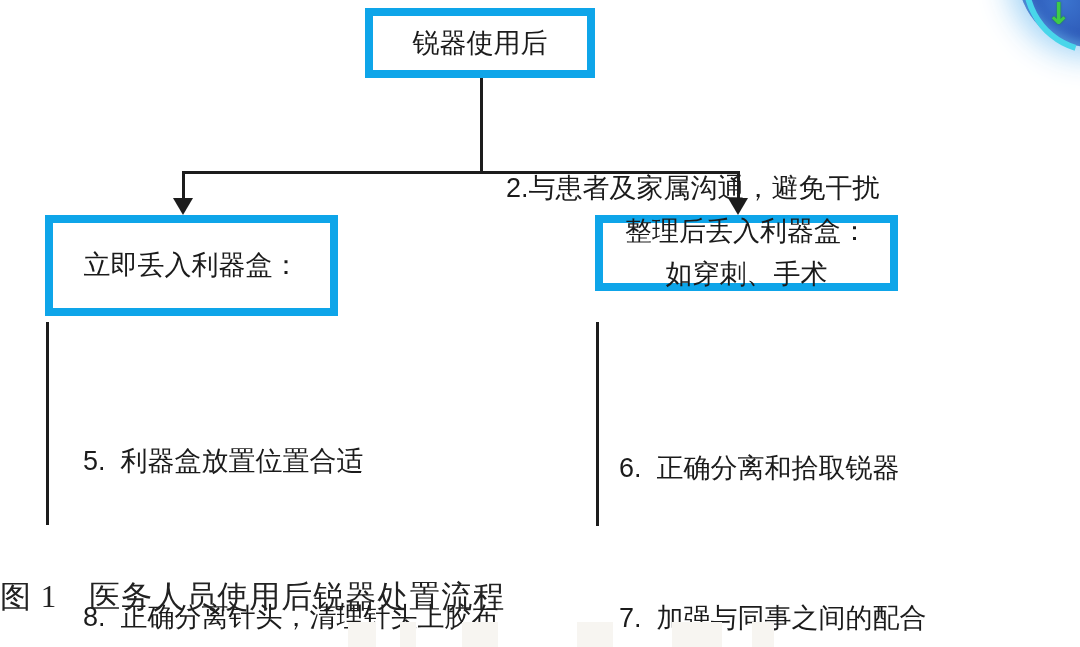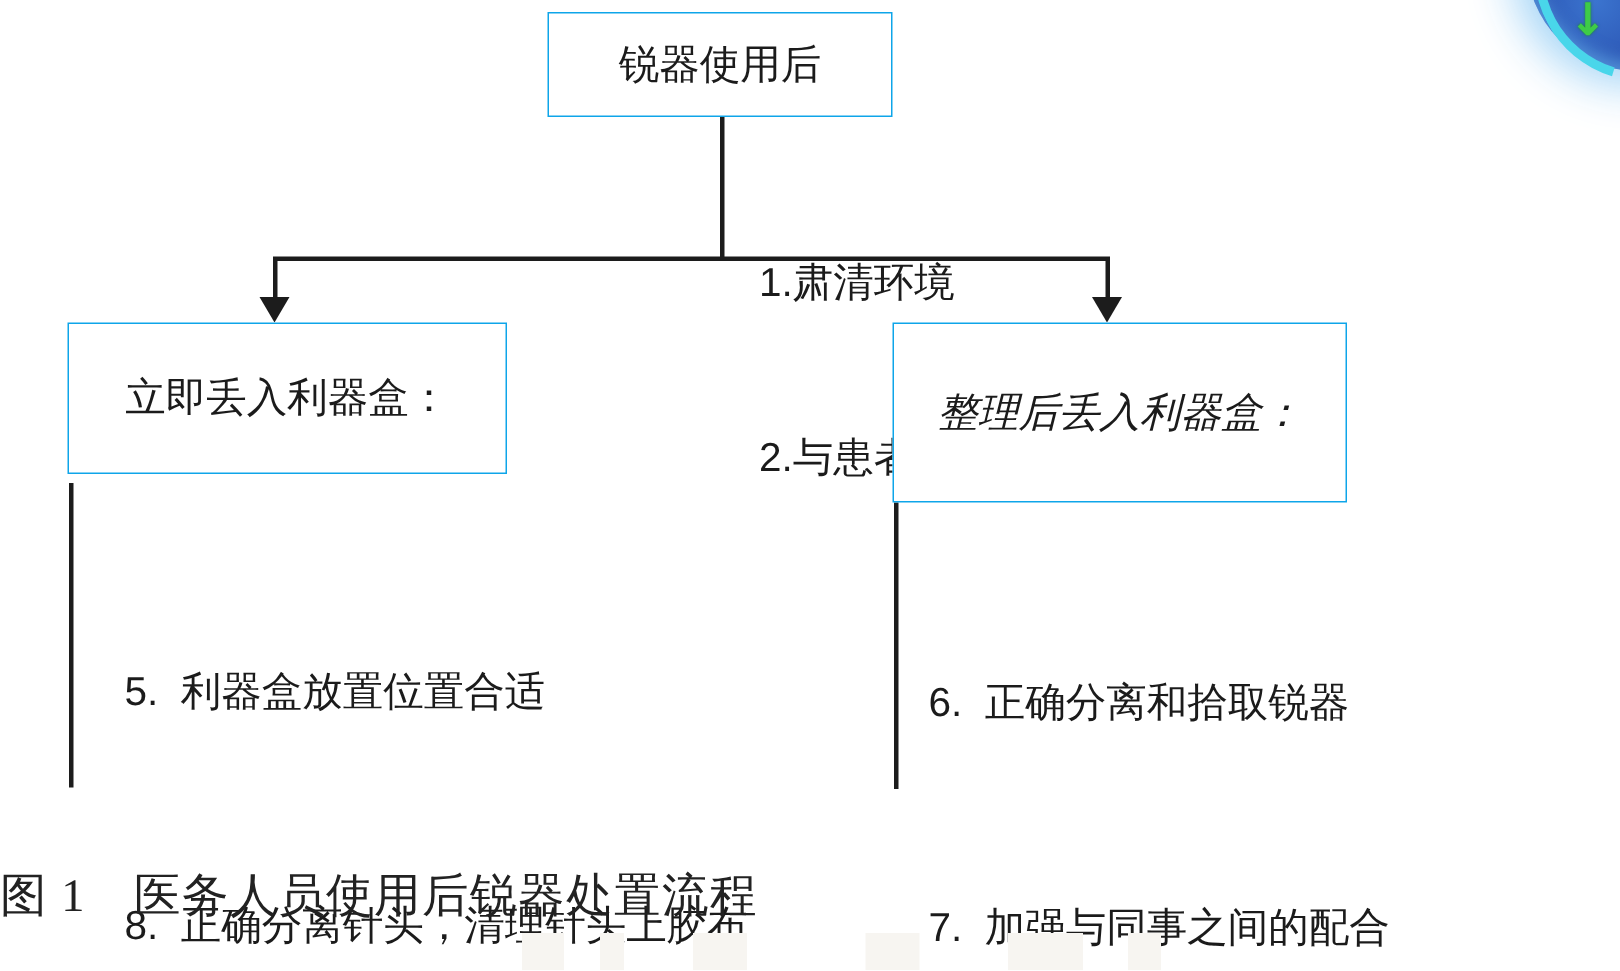--- a/index.html
+++ b/index.html
@@ -8,32 +8,32 @@
     width:1080px;height:647px;
     background:#ffffff;
     overflow:hidden;
     font-family:"Liberation Sans","DejaVu Sans",sans-serif;
     color:#1b1b1b;
   }
 
   
   .node{
     position:absolute;
-    border:1px solid #0ea5e9;
+    border:8px solid #0ea5e9;
     background:#ffffff;
     display:flex;flex-direction:column;
     align-items:center;justify-content:center;
     font-size:27px;line-height:43px;
     text-align:center;
     box-sizing:border-box;
     white-space:nowrap;
   }
   .node-root{left:365px;top:8px;width:230px;height:70px;}
   .node-left{left:45px;top:215px;width:293px;height:101px;}
-  .node-right{left:595px;top:215px;width:303px;height:120px;font-style:italic;}
+  .node-right{left:595px;top:215px;width:303px;height:76px;}
 
   
   .line{position:absolute;background:#1c1c1c;}
   .stem-root{left:480px;top:76px;width:3px;height:98px;}
   .hline{left:182px;top:171px;width:558px;height:3px;}
   .stem-left{left:182px;top:173px;width:3px;height:27px;}
   .stem-right{left:737px;top:173px;width:3px;height:27px;}
   .arrow-down{
     position:absolute;width:0;height:0;
     border-left:10px solid transparent;
@@ -114,30 +114,30 @@
   <div class="arrow-down arrow-left"></div>
   <div class="arrow-down arrow-right"></div>
   <div class="rail rail-left"></div>
   <div class="rail rail-right"></div>
 
   <div class="node node-root">
     <span>锐器使用后</span>
   </div>
 
   <div class="notes">
-    <div>1.肃清环境</div>
     <div>2.与患者及家属沟通，避免干扰</div>
   </div>
 
   <div class="node node-left">
     <span>立即丢入利器盒：</span>
   </div>
 
   <div class="node node-right">
     <span>整理后丢入利器盒：</span>
+    <span>如穿刺、手术</span>
   </div>
 
   <ul class="steps steps-left">
     <li>5.  利器盒放置位置合适</li>
     <li>8.  正确分离针头，清理针头上胶布</li>
     
     
   </ul>
 
   <ul class="steps steps-right">

